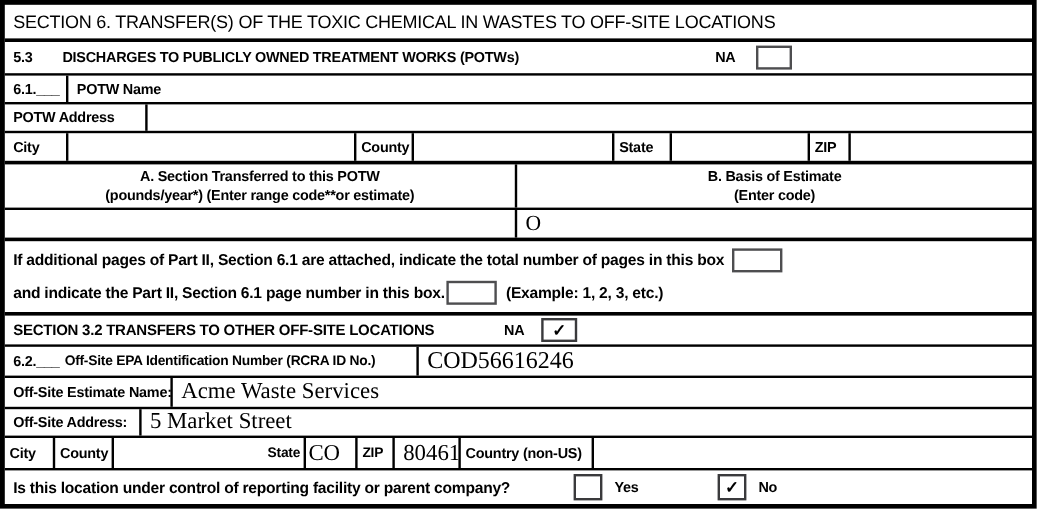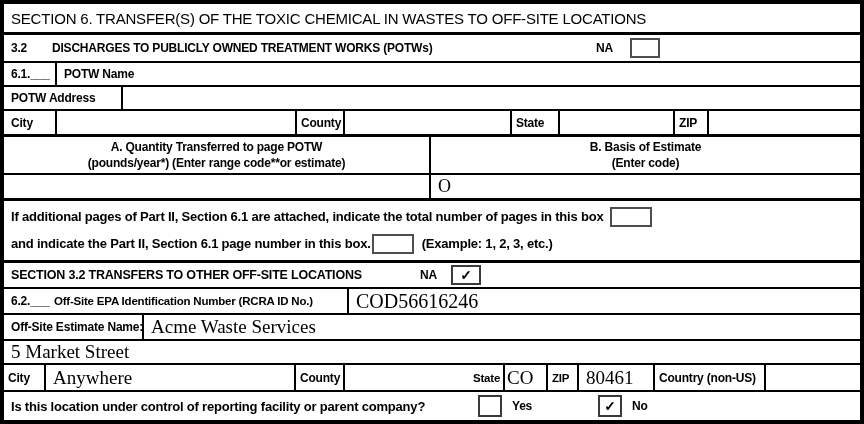--- a/index.html
+++ b/index.html
@@ -67,35 +67,35 @@
   .w140 { width: 140px; flex: none; }
   .w114 { width: 114px; flex: none; }
   .w427 { width: 427px; flex: none; }
   .w42 { width: 42px; flex: none; }
   .w250 { width: 250px; flex: none; }
   .w49 { width: 49px; flex: none; }
   .w127 { width: 127px; flex: none; margin-top: 48px; }
   .w33 { width: 33px; flex: none; }
   .w43 { width: 43px; flex: none; }
   .w31 { width: 31px; flex: none; }
-  .w76 { width: 76px; flex: none; text-align: right; }
+  .w76 { width: 55px; flex: none; text-align: right; }
   .w111 { width: 111px; flex: none; }
   .lbl-sm { font-size: 11.5px; }
 </style>
 </head>
 <body>
 
 <div class="page">
 
   <div class="row r1">
     <span class="title">SECTION 6. TRANSFER(S) OF THE TOXIC CHEMICAL IN WASTES TO OFF-SITE LOCATIONS</span>
   </div>
 
   <div class="row r2">
-    <span class="num">3.2</span>
+    <span class="num">5.3</span>
     <span class="lbl">DISCHARGES TO PUBLICLY OWNED TREATMENT WORKS (POTWs)</span>
     <span class="lbl abs" style="left:592px;">NA</span>
     <div class="checkbox abs" style="left:626px;">
       <span></span>
     </div>
   </div>
 
   <div class="row r3">
     <div class="cell w53 br pl">
       <span class="lbl">6.1.___</span>
@@ -127,21 +127,21 @@
     </div>
     <div class="cell w115 br serif"></div>
     <div class="cell w34 br pl4">
       <span class="lbl">ZIP</span>
     </div>
     <div class="cell fill serif"></div>
   </div>
 
   <div class="row r6">
     <div class="cell w427 br hdrcol">
-      <div>A. Quantity Transferred to page POTW</div>
+      <div>A. Section Transferred to this POTW</div>
       <div>(pounds/year*) (Enter range code**or estimate)</div>
     </div>
     <div class="cell fill hdrcol">
       <div>B.  Basis of Estimate</div>
       <div>(Enter code)</div>
     </div>
   </div>
 
   <div class="row r7">
     <div class="cell w427 br serif"></div>
@@ -174,28 +174,30 @@
   </div>
 
   <div class="row r11">
     <div class="cell w140 br pl">
       <span class="lbl">Off-Site Estimate Name:</span>
     </div>
     <div class="cell fill serif">Acme Waste Services</div>
   </div>
 
   <div class="row r12">
+    <div class="cell w114 br pl">
+      <span class="lbl">Off-Site Address:</span>
+    </div>
     <div class="cell fill serif">5 Market Street</div>
   </div>
 
   <div class="row r13">
     <div class="cell w42 br pl4">
       <span class="lbl">City</span>
     </div>
-    <div class="cell w250 br serif">Anywhere</div>
     <div class="cell w49 br pl4">
       <span class="lbl">County</span>
     </div>
     <div class="cell w127 br serif">Hill</div>
     <div class="cell w33 br" style="padding-left:1px;">
       <span class="lbl lbl-sm">State</span>
     </div>
     <div class="cell w43 br serif" style="padding-left:2px;">CO</div>
     <div class="cell w31 br pl4">
       <span class="lbl lbl-sm">ZIP</span>

